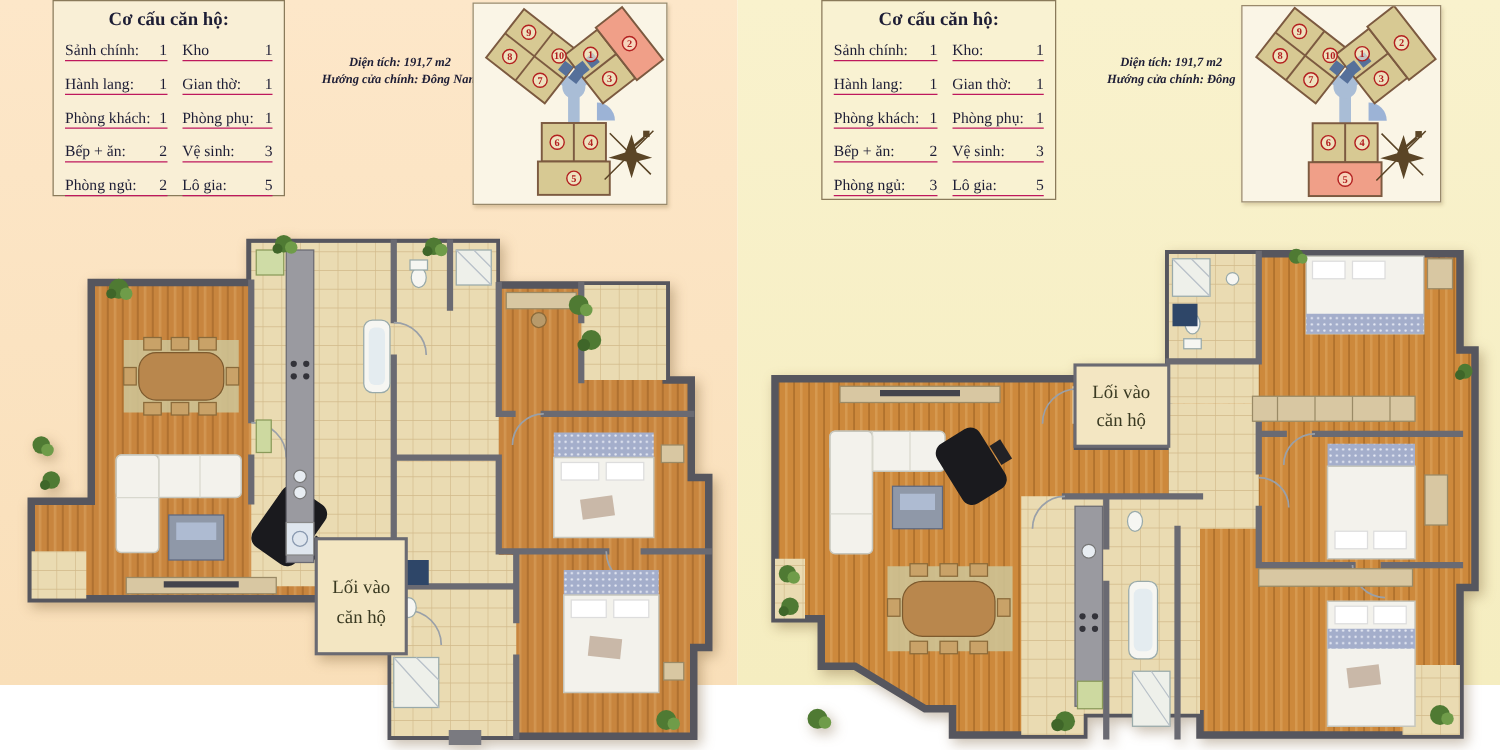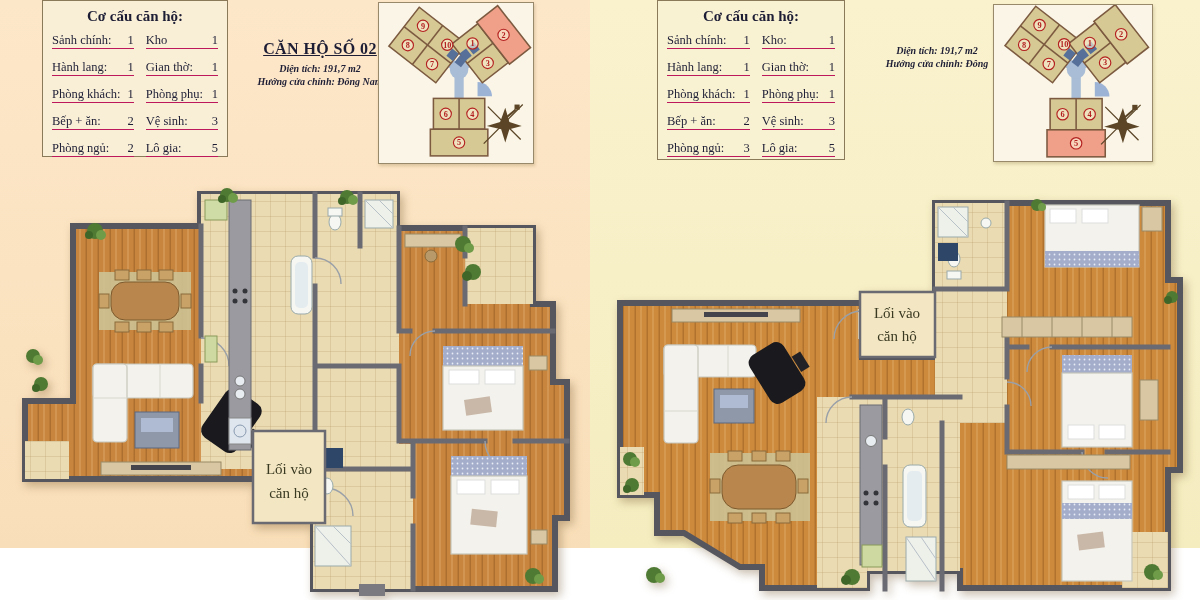--- a/index.html
+++ b/index.html
@@ -91,21 +91,20 @@
           <span class="val">2</span>
         </div>
       <div class="comp-cell">
           <span>Lô gia:</span>
           <span class="val">5</span>
         </div>
     </div>
   </div>
 
   <div class="apt-header" style="left:226px;top:40px;width:188px;">
-    <div class="apt-title">CĂN HỘ SỐ 02</div>
     <div class="apt-sub">Diện tích: 191,7 m2</div>
     <div class="apt-sub" style="margin-top:2px;">Hướng cửa chính: Đông Nam</div>
   </div>
 
   <div class="keyplan" style="left:378px;top:2px;width:156px;height:162px;">
     <svg viewBox="0 0 150 150">
       <path d="M78,62 L44,36 M78,62 L112,36 M78,62 L78,128" stroke="#a9bdd6" stroke-width="9" fill="none"></path>
       <circle cx="78" cy="62" r="9" fill="#a9bdd6"></circle>
       <path d="M96,74 a14,14 0 0 1 14,14 L96,88 Z" fill="#9cb3d6"></path>
       <g class="kp-wing" transform="rotate(38 78 62)">

